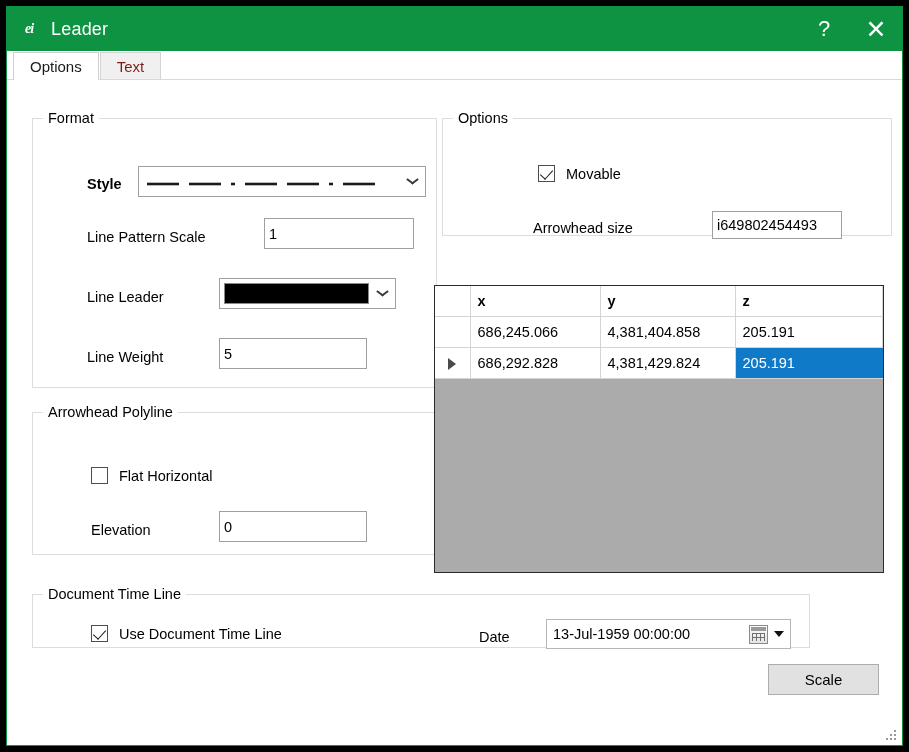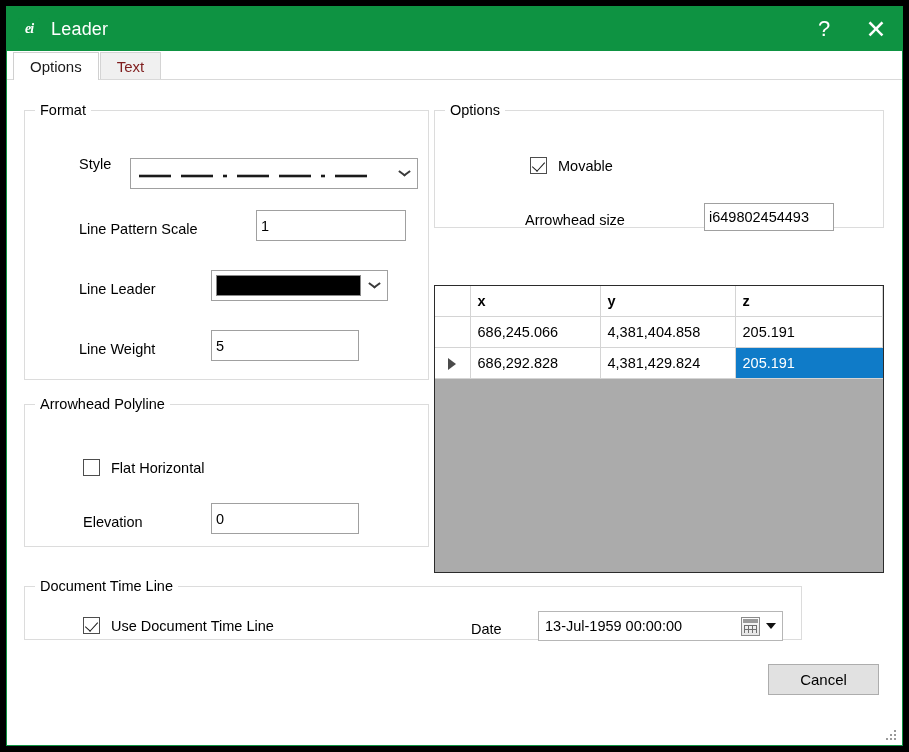--- a/index.html
+++ b/index.html
@@ -52,21 +52,21 @@
     border:1px solid #d0d0d0;border-bottom:none;margin-right:1px;
   }
   .tab.active{background:#ffffff;border-color:#d0d0d0;
               position:relative;z-index:3;margin-bottom:-1px;height:28px;}
   .tab.inactive{background:#f0f0f0;border-color:#d4d4d4;color:#7f1d1d;}
 
   
   .content{position:relative;flex:1 1 auto;background:#ffffff;}
 
   fieldset.group{
-    position:absolute;margin:0;padding:0;
+    position:absolute;margin:8px;padding:0;
     border:1px solid #dcdcdc;box-sizing:border-box;background:transparent;
   }
   fieldset.group > legend{
     margin-left:10px;padding:0 5px;font-size:14.5px;color:#000000;
   }
 
   .lbl{position:absolute;font-size:14.5px;color:#000;white-space:nowrap;}
 
   input.tb{
     position:absolute;box-sizing:border-box;border:1px solid #a0a0a0;
@@ -204,21 +204,21 @@
   <div class="tabstrip">
     <div class="tab active">Options</div>
     <div class="tab inactive">Text</div>
   </div>
 
   <div class="content">
 
     <fieldset class="group" style="left:17px;top:22px;width:405px;height:278px;">
       <legend>Format</legend>
 
-      <div class="lbl" style="left:54px;top:38px;">Style</div>
+      <div class="lbl" style="left:54px;top:50px;font-weight:bold;">Style</div>
       <div class="combo" style="left:105px;top:40px;width:288px;height:31px;">
         <div class="style-preview">
           <svg width="250" height="10" viewBox="0 0 250 10" aria-hidden="true">
             <g stroke="#1a1a1a" stroke-width="2.6" stroke-linecap="butt">
               <line x1="2" y1="7" x2="34" y2="7"></line>
               <line x1="44" y1="7" x2="76" y2="7"></line>
               <line x1="86" y1="7" x2="90" y2="7"></line>
               <line x1="100" y1="7" x2="132" y2="7"></line>
               <line x1="142" y1="7" x2="174" y2="7"></line>
               <line x1="184" y1="7" x2="188" y2="7"></line>
@@ -313,18 +313,18 @@
 
       <div class="lbl" style="left:446px;top:27px;">Date</div>
       <div class="datepick" style="left:513px;top:17px;width:245px;height:30px;">
         <span class="dval">13-Jul-1959 00:00:00</span>
         <span class="cal-icon"></span>
         <span class="dd-tri"></span>
       </div>
     </fieldset>
 
     <div class="btn" style="left:761px;top:584px;width:111px;height:31px;">
-      <span class="blabel">Cancel</span>
+      <span class="blabel">Scale</span>
     </div>
 
     <div class="grip"></div>
   </div>
 </div>
 
 </body></html>

